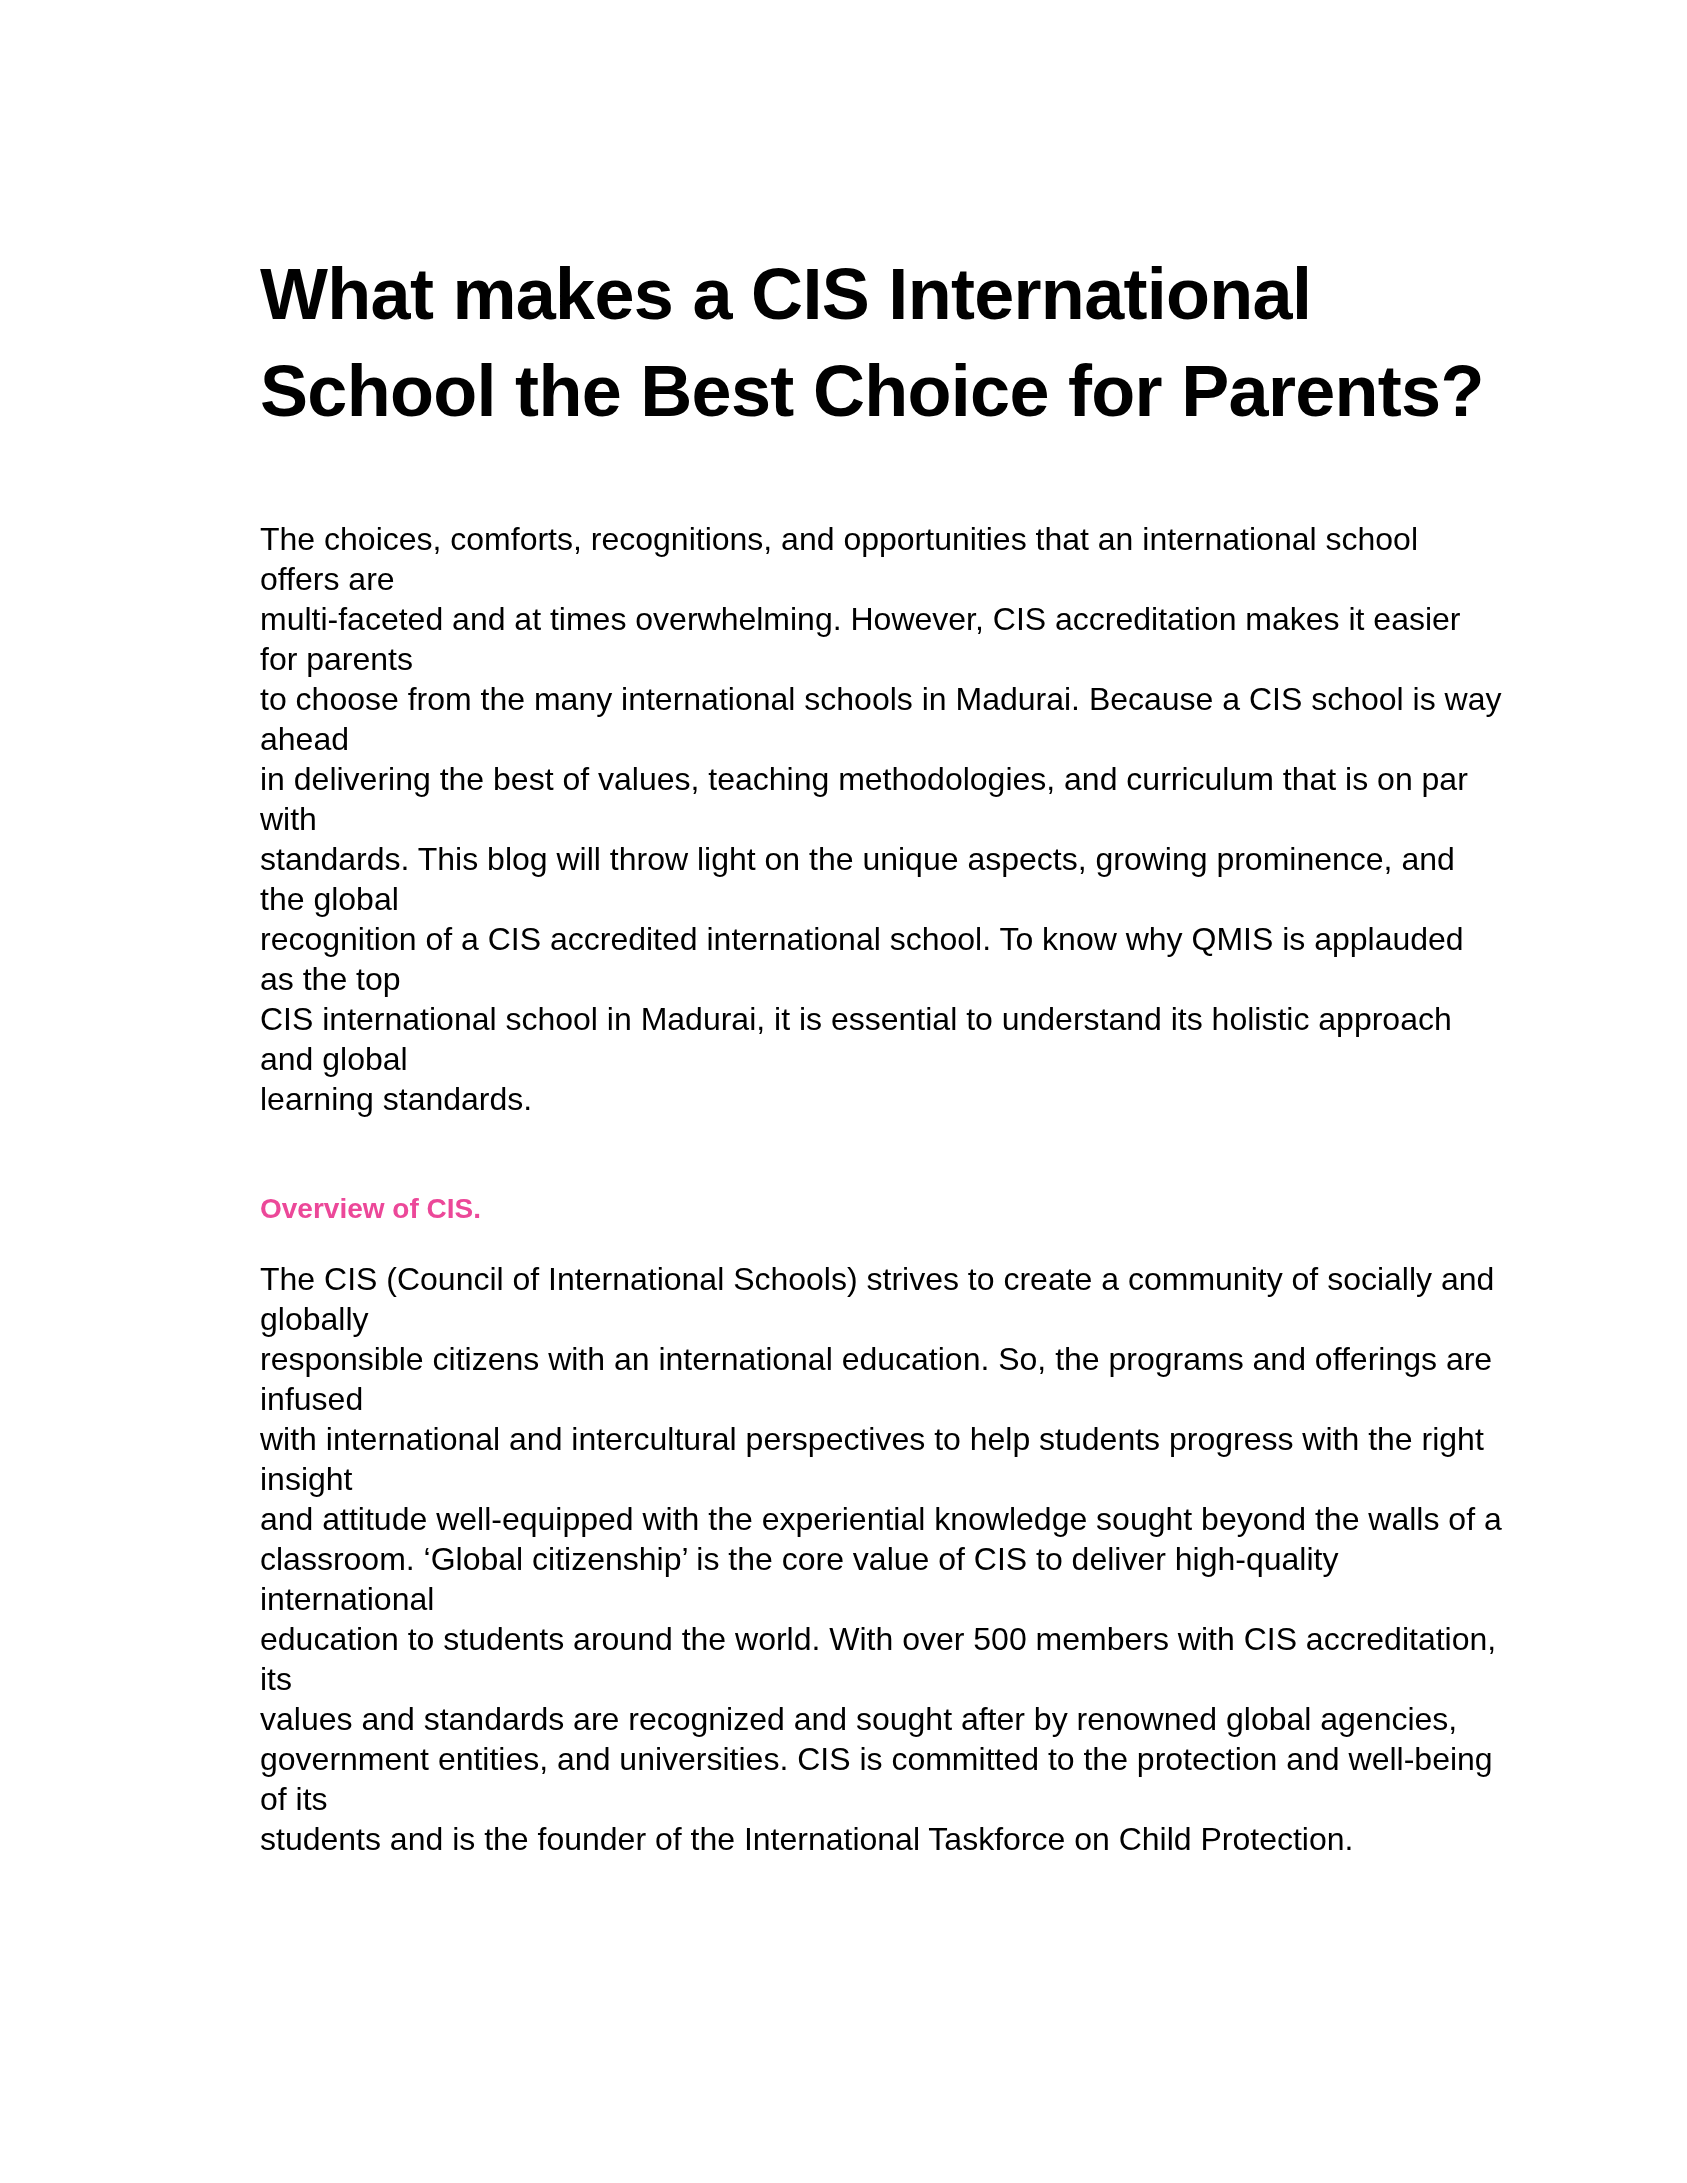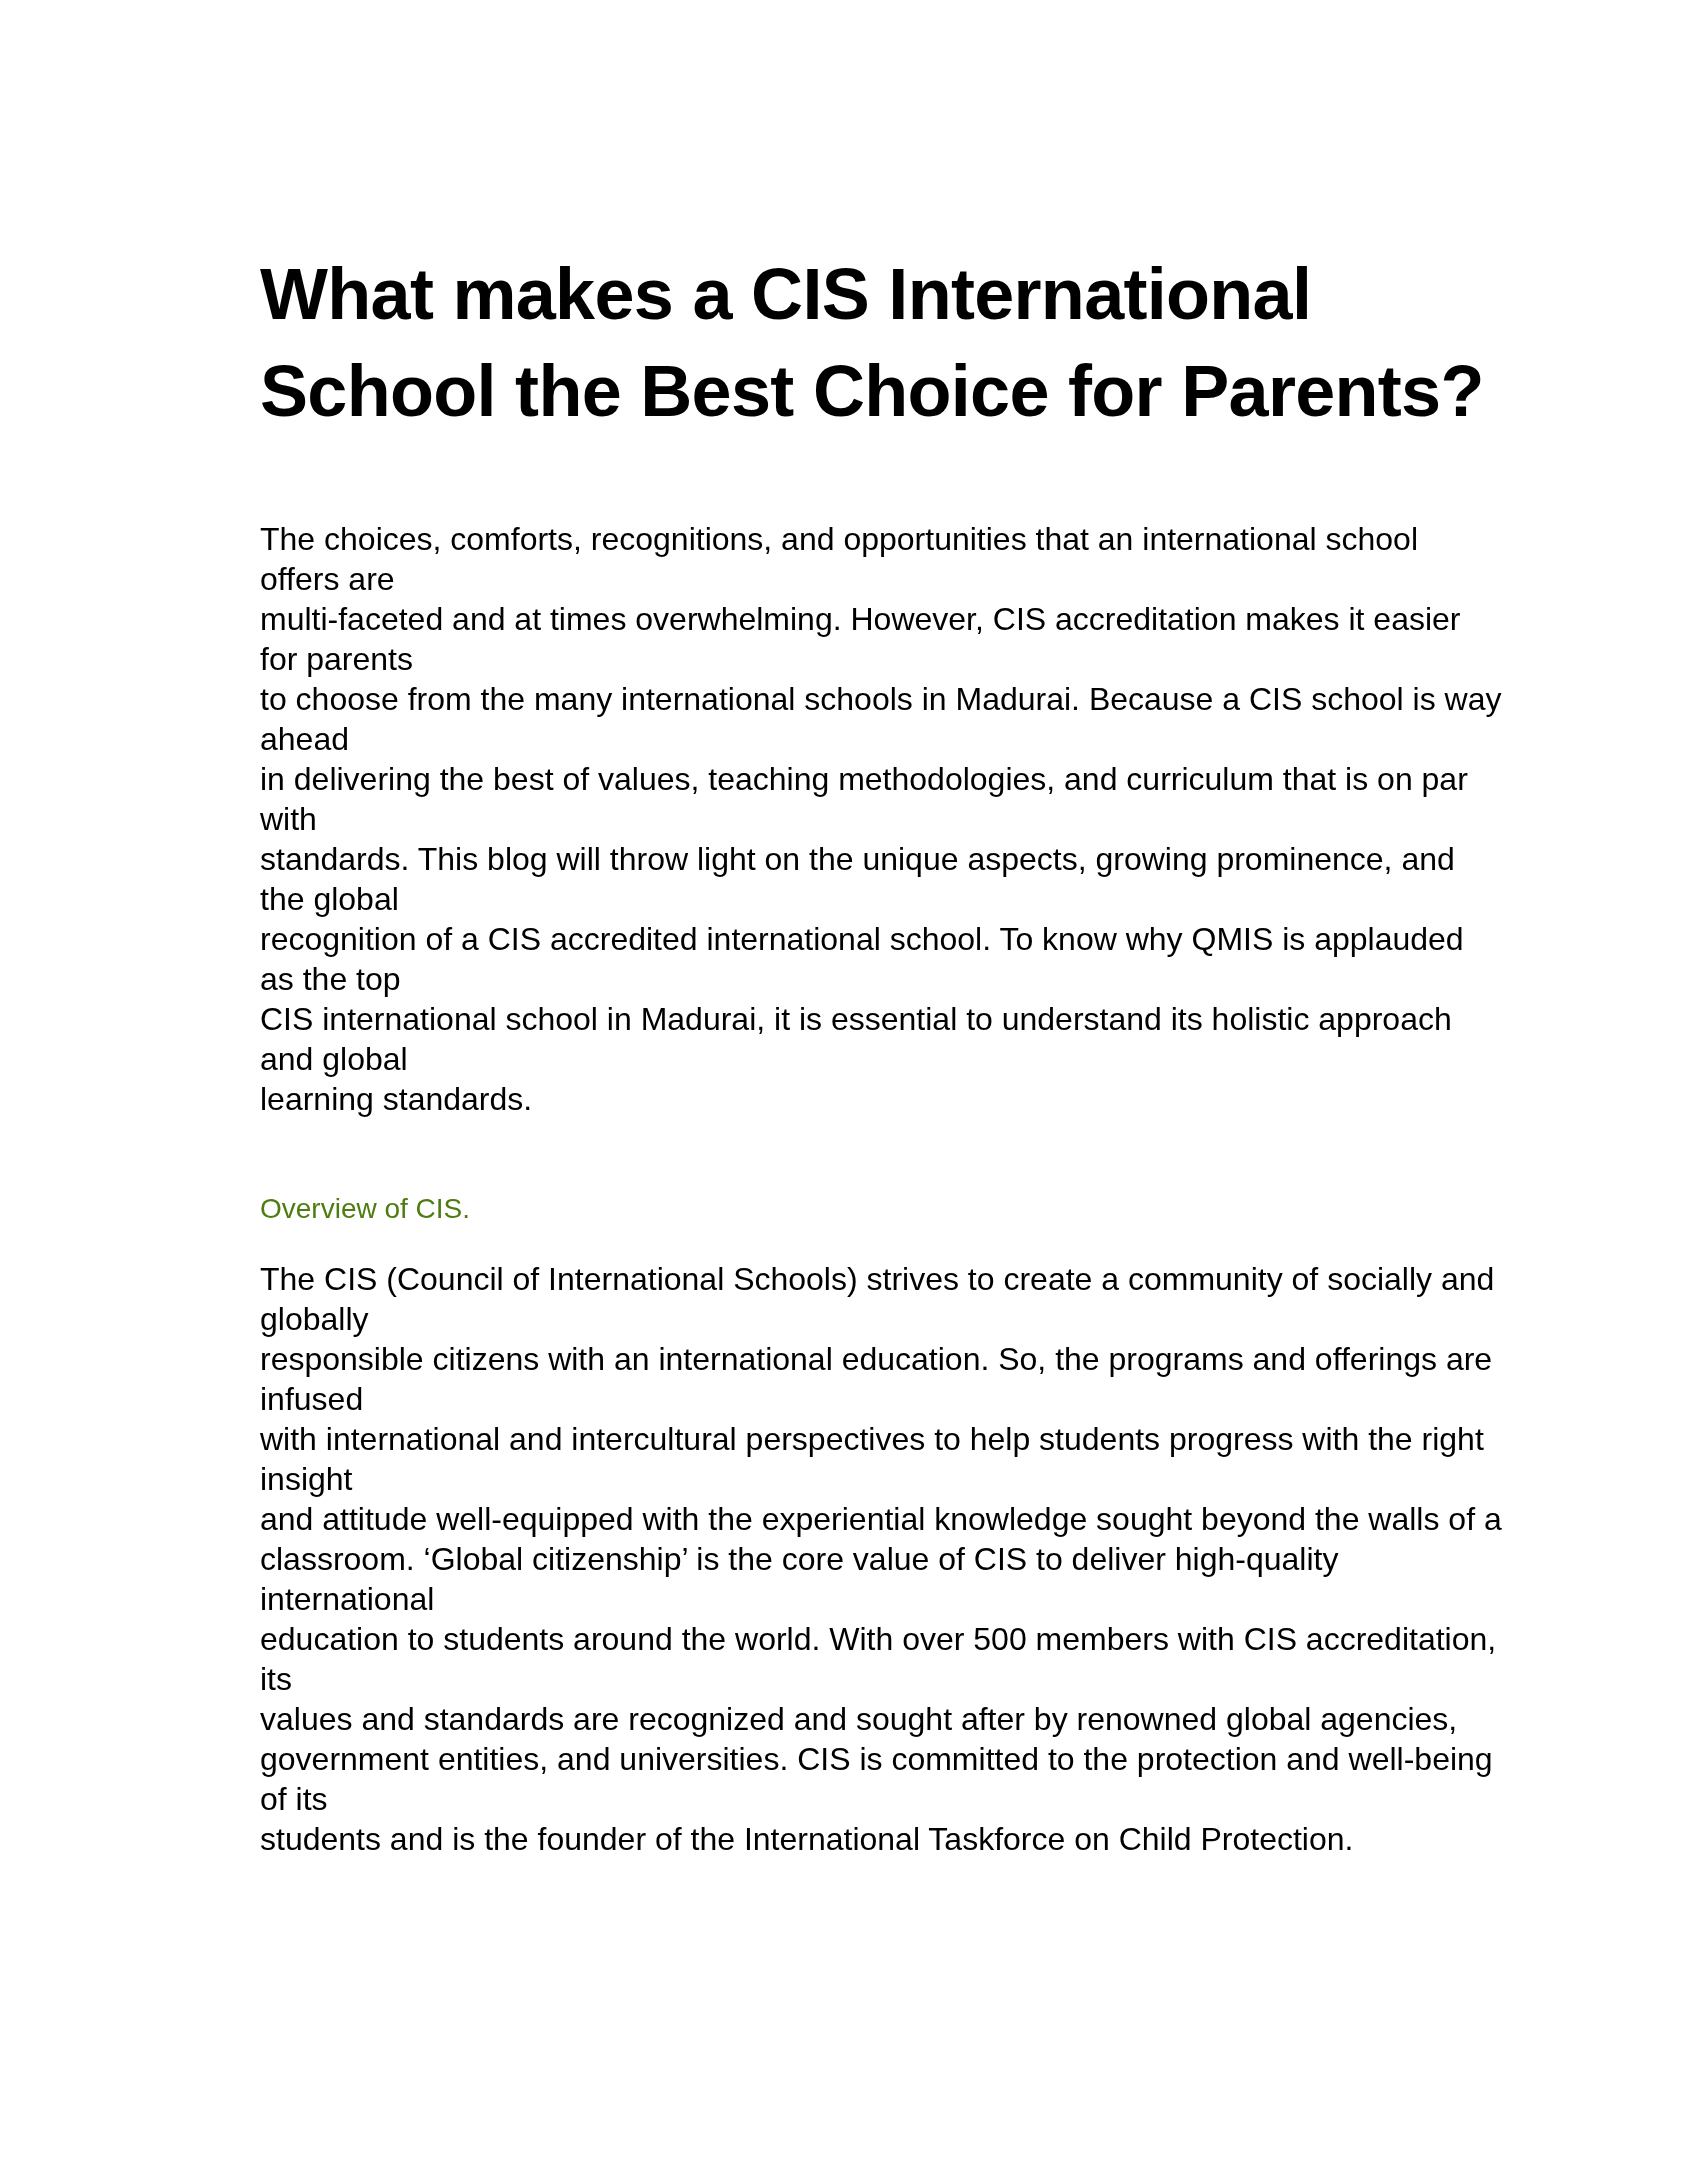--- a/index.html
+++ b/index.html
@@ -44,22 +44,22 @@
   }
 
   .intro-paragraph {
     margin-top: 49px;
   }
 
   .section-heading {
     margin-top: 40px;
     font-size: 28px;
     line-height: 40px;
-    font-weight: 400;
-    color: #4d7c0f;
+    font-weight: 700;
+    color: #ec4899;
   }
 </style>
 </head>
 <body>
 
 <div class="page">
   <div class="content">
 
     <h1 class="doc-title">What makes a CIS International
 School the Best Choice for Parents?</h1>

